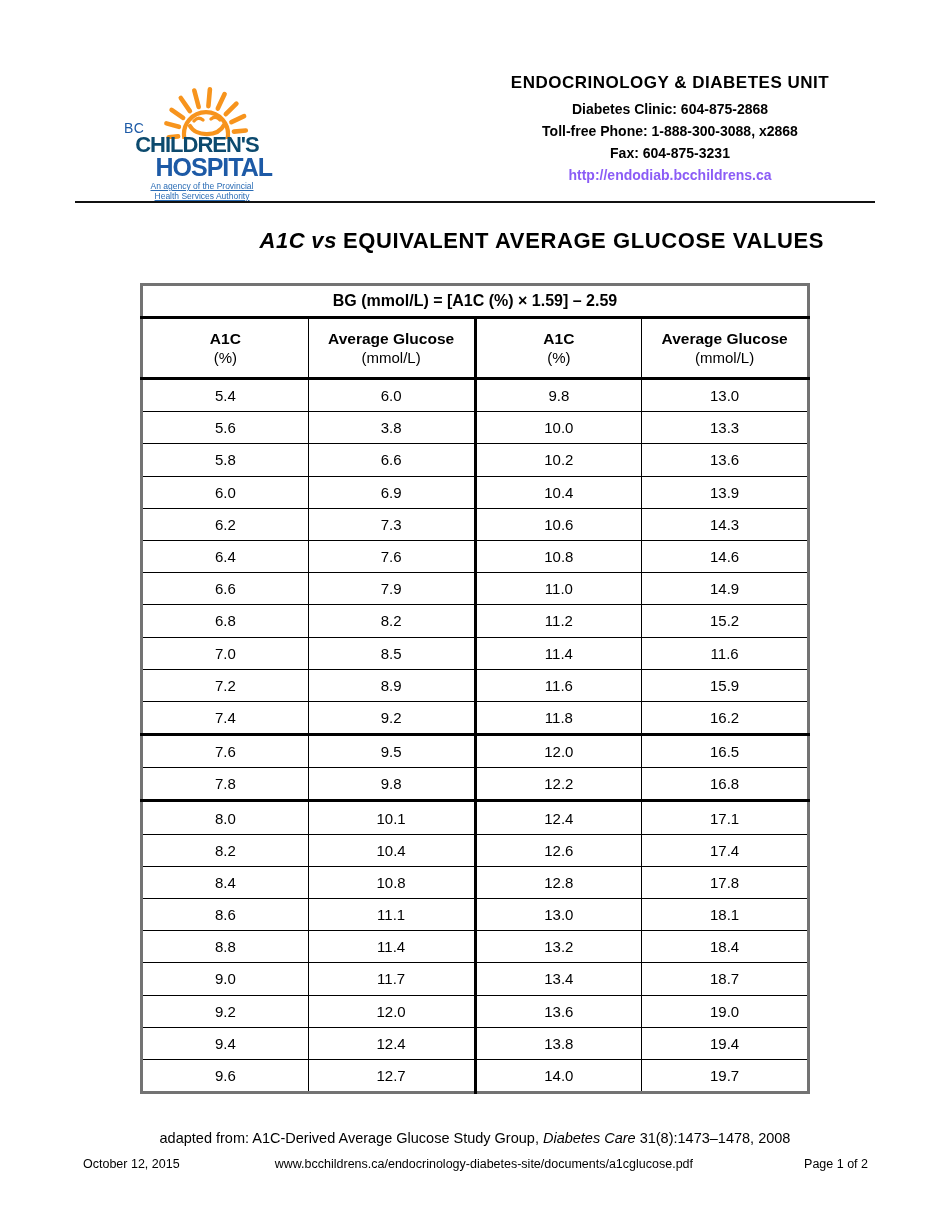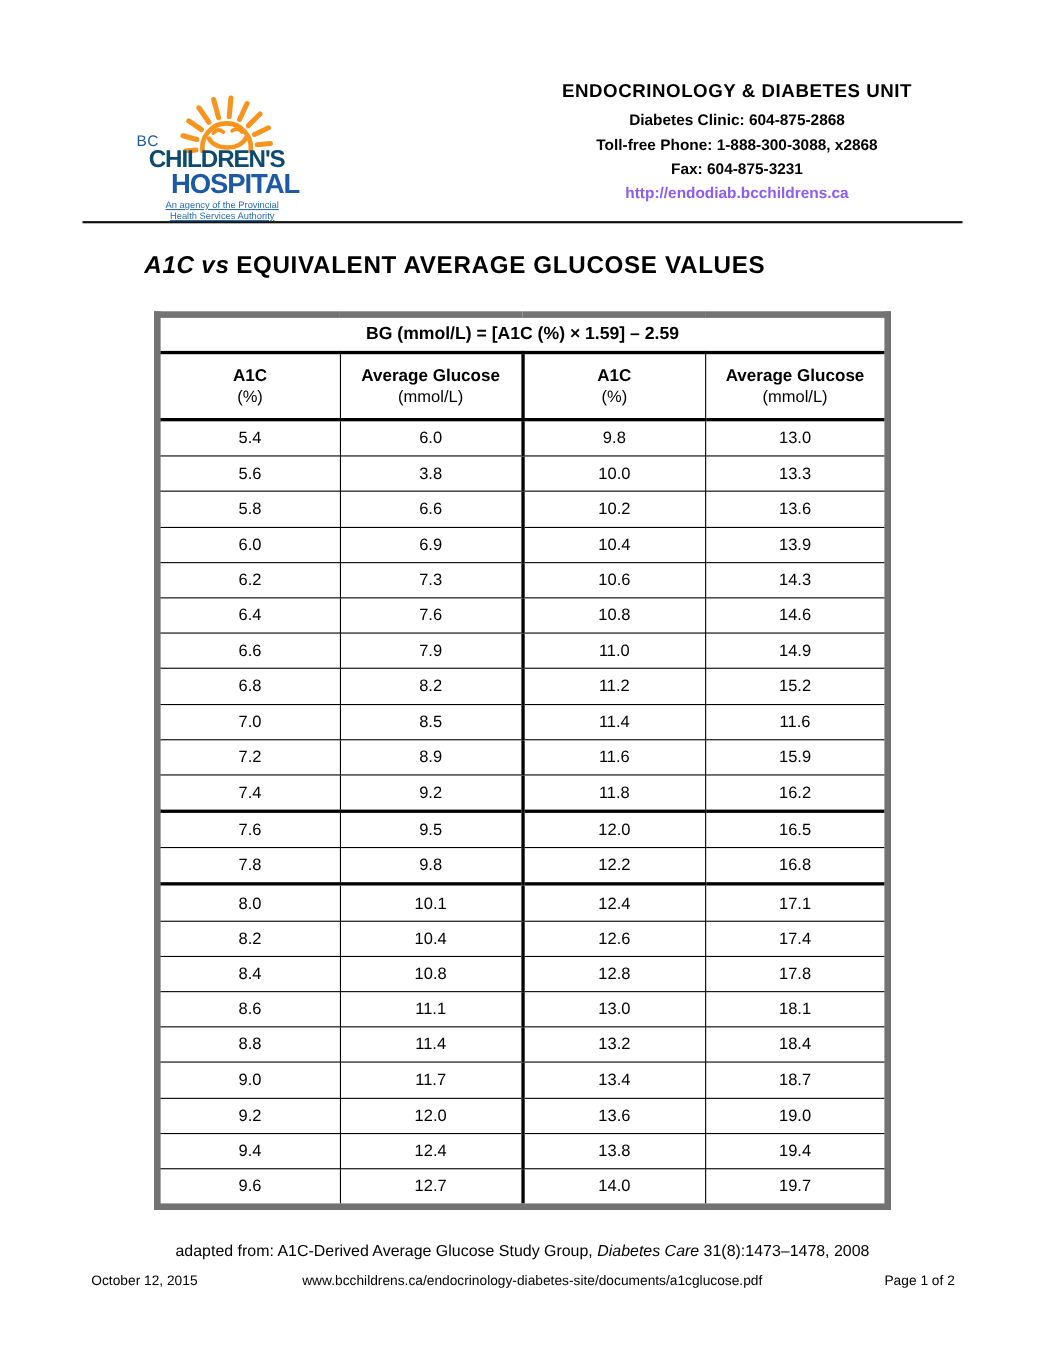--- a/index.html
+++ b/index.html
@@ -17,27 +17,27 @@
   .logo .bc{position:absolute;left:2px;top:36px;font-size:14px;font-weight:normal;color:#1d5aa6;letter-spacing:0.5px;}
   .logo .l1{position:absolute;left:0;top:48px;width:150px;text-align:center;font-size:22px;font-weight:bold;color:#0c4a6e;letter-spacing:-1px;}
   .logo .l2{position:absolute;left:0;top:69px;width:150px;text-align:right;font-size:25px;font-weight:bold;color:#1d5aa6;letter-spacing:-1px;}
   .logo .tag{position:absolute;left:10px;top:97px;width:140px;text-align:center;font-size:8.5px;line-height:10px;color:#2a6cb5;text-decoration:underline;}
   .contact{position:absolute;left:460px;top:73px;width:420px;text-align:center;}
   .contact .c-title{font-size:17px;font-weight:bold;letter-spacing:0.5px;margin-bottom:5px;}
   .contact .c-line{font-size:14px;font-weight:bold;line-height:22px;}
   .contact .c-link{font-size:14px;font-weight:bold;line-height:22px;color:#8b5cf6;text-decoration:none;display:block;}
   .rule{position:absolute;left:75px;top:201px;width:800px;height:2px;background:#111;}
   
-  .doc-title{position:absolute;left:0;top:228px;width:827px;text-align:center;font-size:22px;font-weight:bold;letter-spacing:0.6px;}
+  .doc-title{position:absolute;left:0;top:228px;width:827px;text-align:right;font-size:22px;font-weight:bold;letter-spacing:0.6px;}
   .doc-title .it{font-style:italic;}
   .doc-title span{margin:0 3px;}
   
   .tbl-wrap{position:absolute;left:140px;top:283px;}
   table.glu{border-collapse:collapse;width:670px;table-layout:fixed;}
-  table.glu{border:6px solid #737373;}
+  table.glu{border:3px solid #737373;}
   table.glu td{border:1.5px solid #000;text-align:center;vertical-align:middle;padding:0;}
   td.formula-cell{height:30px;font-size:16px;font-weight:bold;border-bottom:3px solid #000 !important;}
   tr.hdr td{border-bottom:3px solid #000;height:58px;}
   .hdr-l1{font-size:15.5px;font-weight:bold;line-height:19px;}
   .hdr-l2{font-size:15px;line-height:19px;}
   td.mid-right{border-right:3px solid #000 !important;}
   tr.data-row td{height:31.2px;font-size:15px;}
   tr.thick-top td{border-top:3px solid #000;}
   
   .adapted{position:absolute;left:0;top:1130px;width:950px;text-align:center;font-size:14.5px;}

